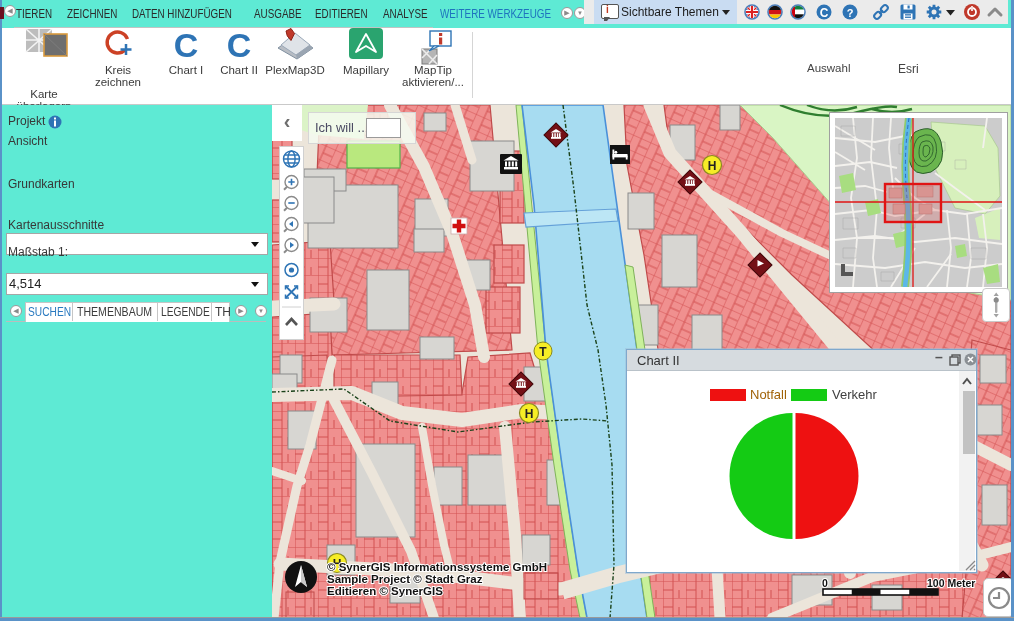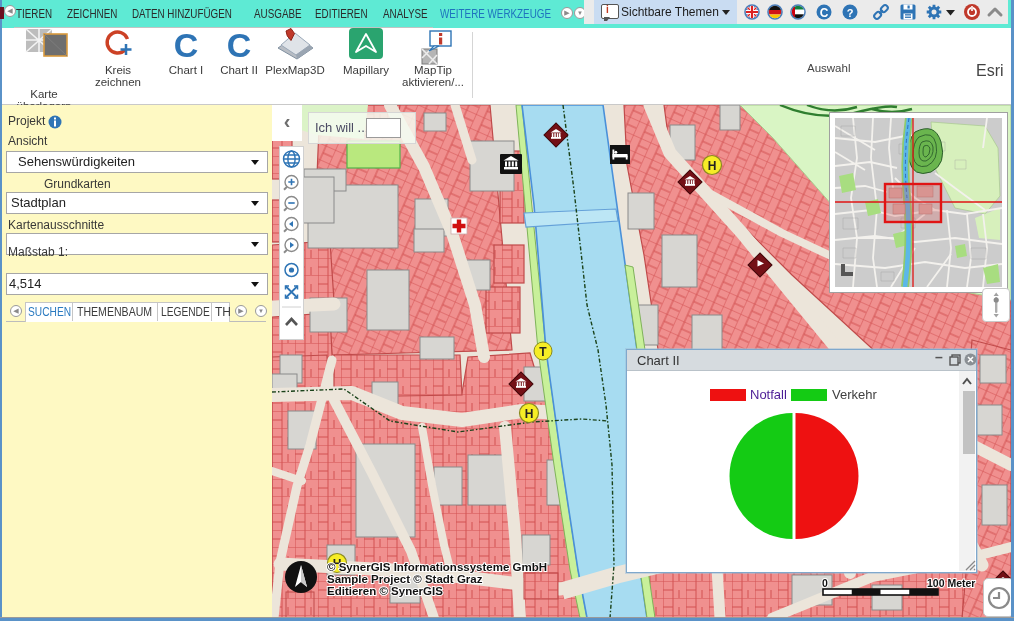--- a/index.html
+++ b/index.html
@@ -13,21 +13,21 @@
   .tabline{position:absolute;left:14px;top:27px;width:419px;height:1px;background:#c3c3c3;}
   .circbtn{position:absolute;border:1px solid #9a9a9a;border-radius:50%;width:10px;height:10px;color:#8a8a8a;
            font-size:7px;line-height:10px;text-align:center;background:#fff;}
   #graystrip{left:584px;top:0;width:424px;height:24px;background:#ebebeb;}
   #sichtbar{left:594px;top:0;width:143px;height:24px;background:#c9dcf2;}
   
   #ribbon{left:0;top:28px;width:1014px;height:76px;background:#fff;border-bottom:1px solid #c9c9c9;}
   .rlabel{position:absolute;font-size:11.5px;color:#3b3b3b;text-align:center;white-space:nowrap;transform:translateX(-50%);}
   .bigC{position:absolute;font-size:34px;font-weight:bold;color:#2e74b5;transform:translateX(-50%);line-height:30px;}
   
-  #lpanel{left:0;top:105px;width:272px;height:512px;background:#fef9c3;}
+  #lpanel{left:0;top:105px;width:272px;height:512px;background:#5eead4;}
   #lpanel .lab{position:absolute;left:8px;font-size:12px;color:#383838;}
   .sel{position:absolute;left:6px;width:260px;height:20px;border:1px solid #a6a6a6;background:#fff;
        font-size:13px;color:#222;line-height:20px;}
   .sel .tri{position:absolute;right:8px;top:8px;width:0;height:0;border-left:4.5px solid transparent;
        border-right:4.5px solid transparent;border-top:5px solid #111;}
   
   #bleft{left:0;top:0;width:2px;height:621px;background:#5a92c8;}
   #bright{left:1011px;top:0;width:3px;height:621px;background:#5a92c8;}
   #bbot{left:0;top:618px;width:1014px;height:3px;background:#5a92c8;}
   
@@ -190,34 +190,32 @@
   </svg>
   <div class="rlabel" style="left:44px;top:36px;margin-top:24px;">Karte<br>überlagern</div>
   <div class="rlabel" style="left:118px;top:36px;">Kreis<br>zeichnen</div>
   <div class="rlabel" style="left:186px;top:36px;">Chart I</div>
   <div class="rlabel" style="left:239px;top:36px;">Chart II</div>
   <div class="rlabel" style="left:295px;top:36px;">PlexMap3D</div>
   <div class="rlabel" style="left:366px;top:36px;text-align:right;">Mapillary</div>
   <div class="rlabel" style="left:433px;top:36px;">MapTip<br>aktivieren/...</div>
   <div class="abs" style="left:472px;top:4px;width:1px;height:66px;background:#d5d5d5;"></div>
   <div class="abs" style="left:807px;top:34px;font-size:11.5px;color:#444;">Auswahl</div>
-  <div class="abs" style="left:976px;top:34px;font-size:16px;color:#444;">Esri</div>
+  <div class="abs" style="left:898px;top:34px;font-size:12px;color:#444;">Esri</div>
 </div>
 
 <div class="abs" id="lpanel">
   <div class="lab" style="top:9px;">Projekt</div>
   <svg class="abs" style="left:48px;top:10px;" width="14" height="14" viewBox="0 0 14 14">
     <circle cx="7" cy="7" r="6.5" fill="#2e74b5"></circle>
     <rect x="6" y="5.5" width="2" height="6" fill="#fff"></rect>
       <rect x="6" y="2.5" width="2" height="2" fill="#fff"></rect>
   </svg>
   <div class="lab" style="top:29px;text-align:center;">Ansicht</div>
-  <div class="sel" style="top:46px;"><span style="padding-left:11px;">Sehenswürdigkeiten</span><span class="tri"></span></div>
-  <div class="lab" style="top:72px;margin-left:36px;">Grundkarten</div>
-  <div class="sel" style="top:87px;"><span style="padding-left:4px;">Stadtplan</span><span class="tri"></span></div>
+  <div class="lab" style="top:72px;">Grundkarten</div>
   <div class="lab" style="top:113px;">Kartenausschnitte</div>
   <div class="sel" style="top:128px;">
       <span class="tri"></span>
     </div>
   <div class="lab" style="top:140px;">Maßstab 1:</div>
   <div class="sel" style="top:168px;"><span style="padding-left:2px;">4,514</span><span class="tri"></span></div>
 
   <div class="abs" style="left:6px;top:196px;width:260px;height:20px;border-bottom:1px solid #bcbcbc;"></div>
   <div class="circbtn" style="left:10px;top:200px;">◀</div>
   <div class="abs" style="left:25px;top:197px;width:203px;height:19px;border:1px solid #c6c6c6;border-bottom:none;background:#fff;"></div>
@@ -559,21 +557,21 @@
       <rect x="3" y="1" width="8" height="8" fill="none" stroke="#555" stroke-width="1.4"></rect>
       <rect x="1" y="3" width="8" height="8" fill="#d6dbdf" stroke="#555" stroke-width="1.4"></rect>
     </svg>
     <svg style="position:absolute;left:337px;top:3px;" width="13" height="13" viewBox="0 0 13 13">
       <circle cx="6.5" cy="6.5" r="6" fill="#8a8f94"></circle>
       <path d="M4,4 L9,9 M9,4 L4,9" stroke="#fff" stroke-width="1.5"></path>
     </svg>
   </div>
 
   <div class="abs" style="left:83px;top:39px;width:36px;height:12px;background:#ee1111;"></div>
-  <div class="abs" style="left:123px;top:37px;font-size:13px;color:#4c1d95;">Notfall</div>
+  <div class="abs" style="left:123px;top:37px;font-size:13px;color:#a16207;">Notfall</div>
   <div class="abs" style="left:164px;top:39px;width:36px;height:12px;background:#14cb14;"></div>
   <div class="abs" style="left:205px;top:37px;font-size:13px;color:#404040;">Verkehr</div>
 
   <svg class="abs" style="left:102px;top:61px;" width="130" height="130" viewBox="0 0 130 130">
     <path d="M63.5,65 L63.5,2 A63,63 0 0 0 63.5,128 z" fill="#14cb14"></path>
     <path d="M66.5,65 L66.5,2 A63,63 0 0 1 66.5,128 z" fill="#ee1111"></path>
   </svg>
 
   <div class="abs" style="left:332px;top:21px;width:16px;height:200px;background:#f2f2f2;"></div>
   <svg class="abs" style="left:334px;top:26px;" width="12" height="10" viewBox="0 0 12 10">

